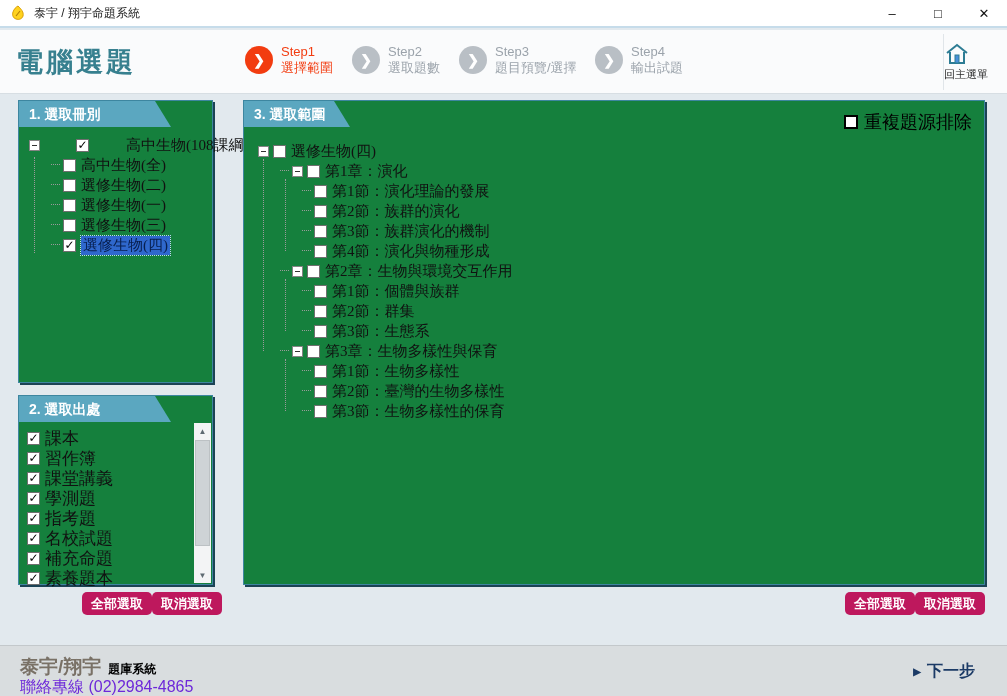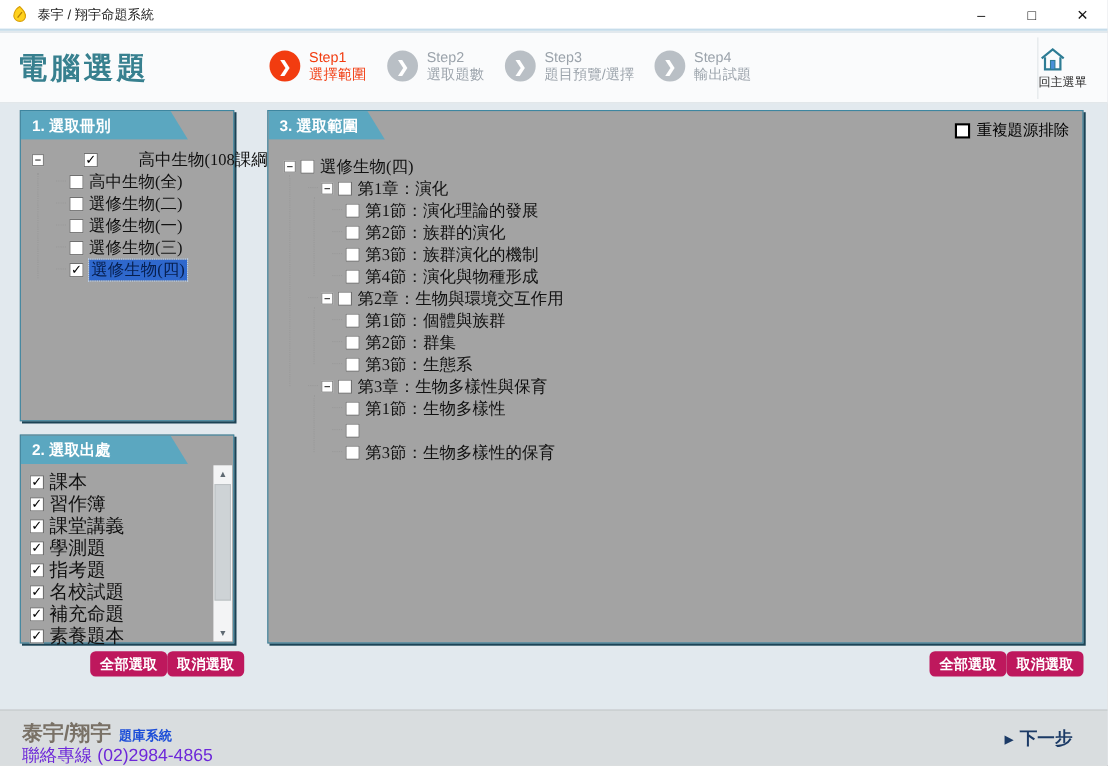--- a/index.html
+++ b/index.html
@@ -29,21 +29,21 @@
   .step-label { font-size:13px; }
   .step.active .step-name, .step.active .step-label { color:#f23c10; }
   .step.active .step-circle { background:#f23c10; }
   .step.inactive .step-name, .step.inactive .step-label { color:#9ba3ab; }
   .step.inactive .step-circle { background:#b9bfc5; }
   .home { position:absolute; right:6px; top:4px; width:58px; height:56px; border-left:1px solid #e0e5e9;
           display:flex; flex-direction:column; align-items:flex-start; justify-content:center; cursor:pointer; }
   .home-label { font-size:11px; color:#2b2b2b; margin-top:1px; }
 
   
-  .panel { position:absolute; background:#a3a3a3; border:1px solid #3d86a0;
+  .panel { position:absolute; background:#15803d; border:1px solid #3d86a0;
            box-shadow:2px 2px 0 0 #1c4355; }
   .tab { position:absolute; left:0; top:0; height:26px; background:#5ba7c0; color:#ffffff;
          font-size:14px; font-weight:bold; padding:5px 0 0 10px;
          clip-path:polygon(0 0, calc(100% - 16px) 0, 100% 100%, 0 100%); }
 
   
   .tree { position:absolute; font-family:"Liberation Serif", serif; font-size:15px; color:#111; }
   .trow { height:20px; display:flex; align-items:center; white-space:nowrap; }
   .pl0 { padding-left:14px; } .pl1 { padding-left:36px; } .pl2 { padding-left:58px; }
   .p1 .pl0 { padding-left:10px;gap:32px; } .p1 .pl1 { padding-left:32px; }
@@ -70,28 +70,28 @@
   .sb-thumb { position:absolute; left:1px; top:17px; width:15px; height:106px; background:#ced3d6;
               border:1px solid #bcc1c4; cursor:pointer; }
 
   
   .btn-green { position:absolute; height:23px; padding:0 9px; background:#be185d; color:#fff;
                border:none; border-radius:5px; font-family:"Liberation Sans", sans-serif;
                font-size:13px; font-weight:bold; cursor:pointer; }
 
   
   .dedupe { position:absolute; top:9px; right:12px; display:flex; align-items:center;
-            font-size:14px; color:#000; }
+            font-size:18px; color:#000; }
   .dedupe-box { width:14px; height:14px; border:2px solid #000; background:#fff; margin-right:6px; cursor:pointer; }
 
   
   .footer { position:absolute; left:0; top:645px; width:1007px; height:51px; background:#d9dddf;
             border-top:1px solid #c3c8cb; }
   .brand { position:absolute; left:20px; top:8px; font-size:19px; font-weight:bold; color:#797166; }
-  .brand-suffix { font-size:12px; font-weight:bold; color:#1d4ed8; margin-left:7px;margin-top:42px; }
+  .brand-suffix { font-size:12px; font-weight:bold; color:#000000; margin-left:7px;margin-top:42px; }
   .hotline { position:absolute; left:20px; top:31px; font-size:16px; color:#6d28d9; }
   .next-btn { position:absolute; right:32px; top:15px; display:flex; align-items:center; gap:6px;
               background:none; border:none; cursor:pointer; color:#1b3a66; font-weight:bold; font-size:16px;
               font-family:"Liberation Sans", sans-serif; }
   .next-arrow { font-size:10px; }
 </style>
 </head>
 <body>
 
 <div class="screen">
@@ -306,20 +306,21 @@
         <span class="tlabel">第3章：生物多樣性與保育</span>
       </div>
       <div class="trow pl2">
         <span class="dash"></span>
         <span class="cb"></span>
         <span class="tlabel">第1節：生物多樣性</span>
       </div>
       <div class="trow pl2">
         <span class="dash"></span>
         <span class="cb"></span>
+        <span class="tlabel">第2節：臺灣的生物多樣性</span>
       </div>
       <div class="trow pl2">
         <span class="dash"></span>
         <span class="cb"></span>
         <span class="tlabel">第3節：生物多樣性的保育</span>
       </div>
     </div>
   </section>
 
   <button class="btn-green" style="left:845px; top:592px;">全部選取</button>

